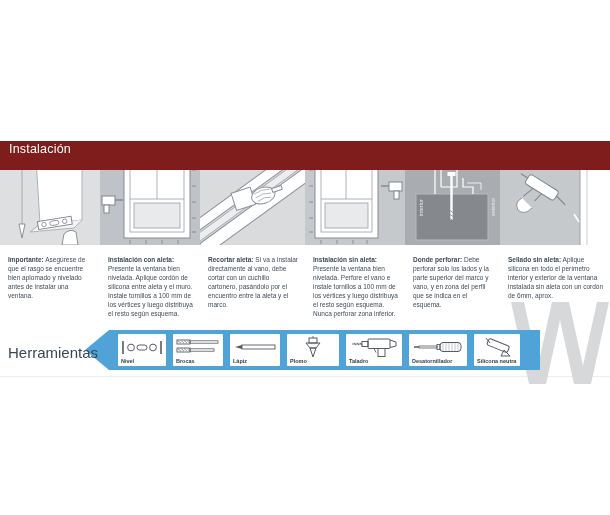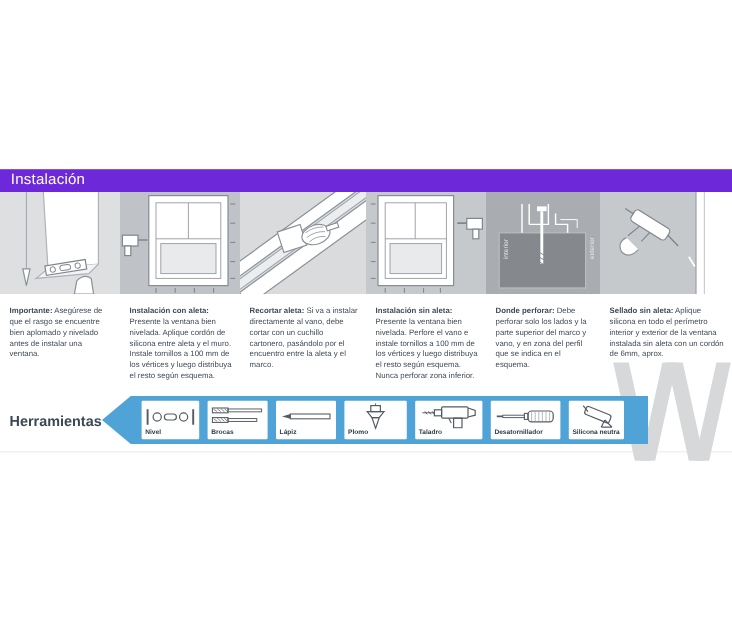--- a/index.html
+++ b/index.html
@@ -1,39 +1,39 @@
 <!DOCTYPE html>
 <html><head>
 <meta charset="utf-8">
 <style>
   html,body{margin:0;padding:0;background:#fff;}
   body{width:610px;height:515px;font-family:"Liberation Sans",sans-serif;}
   .poster{position:relative;width:610px;height:515px;overflow:hidden;background:#fff;}
 
-  .header{position:absolute;top:141px;left:0;width:610px;height:19px;background:#6d28d9;z-index:2;}
+  .header{position:absolute;top:141px;left:0;width:610px;height:29px;background:#7f1d1d;z-index:2;}
   .header .title{color:#fff;font-size:12.5px;line-height:17px;padding-left:9px;display:block;font-weight:400;letter-spacing:.2px;}
 
   .illus{position:absolute;top:158px;left:0;width:610px;height:87px;display:flex;z-index:1;}
   .panel{height:87px;position:relative;flex:none;}
   .panel svg{position:absolute;top:0;left:0;}
   .p1{width:100px;background:#DDDFE1;}
   .p2{width:100px;background:#BFC3C7;}
   .p3{width:105px;background:#D9DBDD;}
   .p4{width:100px;background:#C6C9CC;}
   .p5{width:95px;background:#A9ADB1;}
   .p6{width:110px;background:#C6C9CC;}
 
   .captions{position:absolute;top:248px;left:0;width:610px;display:flex;z-index:2;}
   .cap{flex:none;box-sizing:border-box;font-size:6.5px;line-height:9px;color:#3E4A57;padding:0 5px 0 8px;}
   .c1{width:100px;}.c2{width:100px;}.c3{width:105px;}.c4{width:100px;}.c5{width:95px;}.c6{width:110px;}
   .cap b{font-weight:bold;}
 
   .watermark{position:absolute;left:503px;top:292px;width:107px;height:100px;z-index:1;}
 
-  .tools-label{position:absolute;left:8px;top:344px;font-size:12px;font-weight:bold;color:#3A4755;z-index:3;}
+  .tools-label{position:absolute;left:8px;top:344px;font-size:15px;font-weight:normal;color:#3A4755;z-index:3;}
   .band{position:absolute;left:85px;top:330px;width:455px;height:40px;background:#4FA3D7;
         clip-path:polygon(0 50%,24px 0,100% 0,100% 100%,24px 100%);
         display:flex;align-items:center;gap:7px;padding-left:33px;box-sizing:border-box;z-index:2;}
   .tool-card{background:#fff;height:32px;flex:none;display:flex;flex-direction:column;justify-content:flex-end;
              padding:2px 3px;box-sizing:border-box;border-radius:1px;}
   .tool-icon{display:flex;justify-content:center;align-items:center;flex:1;}
   .tool-label{font-size:5.5px;font-weight:bold;color:#2E3C4B;line-height:6px;}
 
   .baseline{position:absolute;top:376px;left:0;width:610px;height:1px;background:#ECEDEE;z-index:0;}
 </style>

